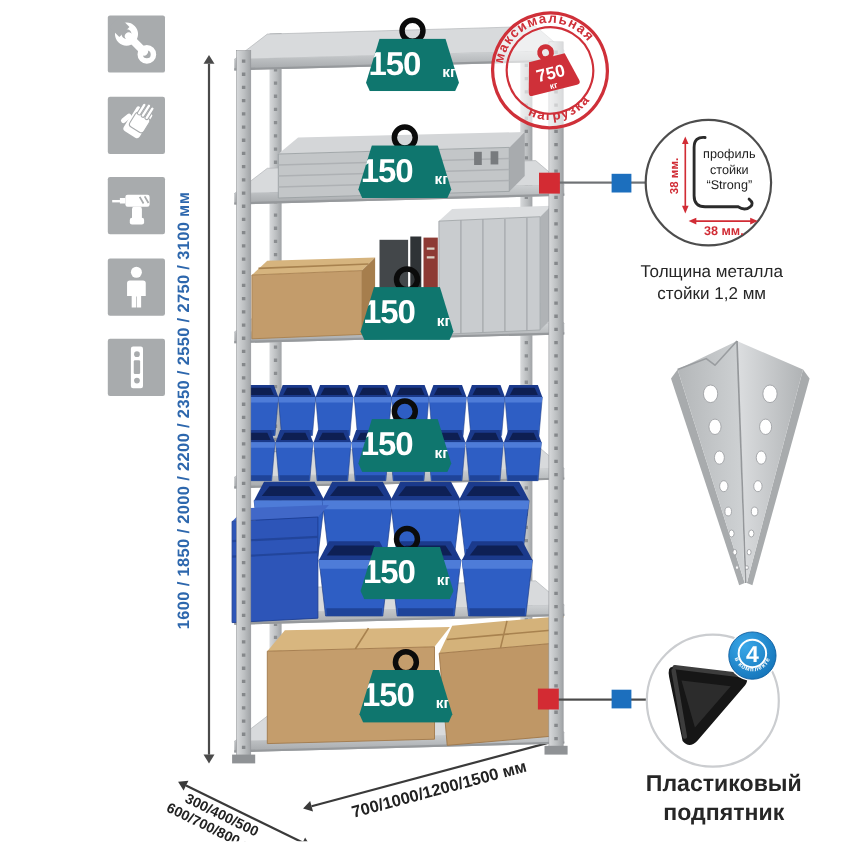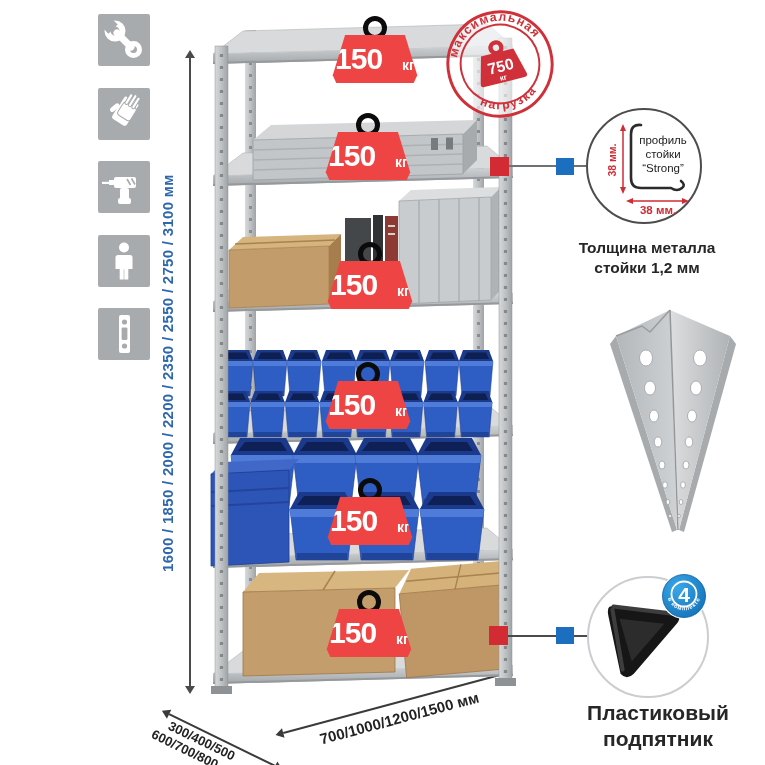--- a/index.html
+++ b/index.html
@@ -11,34 +11,34 @@
   .vline{position:absolute;left:189px;top:58px;width:2px;height:628px;background:#4a4a4a;}
   .vline::before{content:"";position:absolute;top:-8px;left:-4px;border-left:5px solid transparent;border-right:5px solid transparent;border-bottom:8px solid #4a4a4a;}
   .vline::after{content:"";position:absolute;bottom:-8px;left:-4px;border-left:5px solid transparent;border-right:5px solid transparent;border-top:8px solid #4a4a4a;}
   .vlabel{position:absolute;left:150px;top:60px;height:626px;width:34px;display:flex;align-items:center;justify-content:center;
           writing-mode:vertical-rl;transform:rotate(180deg);font-size:15px;font-weight:700;color:#2d67ad;letter-spacing:.3px;}
   
   .rack{position:absolute;left:195px;top:22px;width:330px;height:690px;z-index:1;}
   
   .badge{position:absolute;width:88px;z-index:6;}
   .badge .ring{width:14px;height:14px;border:5px solid #0b0b0b;border-radius:50%;margin:0 auto -5px;}
-  .badge .bodyb{height:48px;background:#ef4444;display:flex;align-items:center;justify-content:center;gap:20px;
+  .badge .bodyb{height:48px;background:#0f766e;display:flex;align-items:center;justify-content:center;gap:20px;
                clip-path:polygon(16% 0,84% 0,98% 84%,94% 100%,6% 100%,2% 84%);}
   .badge .num{color:#fff;font-size:30px;font-weight:700;letter-spacing:-1px;}
   .badge .unit{color:#fff;font-size:14px;font-weight:700;margin-top:12px;}
   
   .stamp{position:absolute;left:443px;top:7px;width:114px;height:114px;transform:rotate(-14deg);z-index:5;}
   
   .conn-line{position:absolute;height:2px;background:#6f7275;z-index:2;}
   .sq{position:absolute;z-index:3;}
   .sq.red{background:#d32b33;width:19px;height:19px;}
   .sq.blue{background:#1c6fbe;width:18px;height:17px;}
   
   .detail-circle{position:absolute;left:586px;top:108px;width:112px;height:112px;border:2px solid #4d4d4d;border-radius:50%;background:#fff;z-index:4;}
-  .detail-caption{position:absolute;left:566px;top:238px;width:162px;text-align:center;font-size:15.5px;font-weight:700;color:#262626;line-height:1.3;}
+  .detail-caption{position:absolute;left:566px;top:238px;width:162px;text-align:center;font-size:15.5px;font-weight:400;color:#262626;line-height:1.3;}
   .foot-circle{position:absolute;left:587px;top:576px;width:118px;height:118px;border:2px solid #cbcdd0;border-radius:50%;background:#fff;z-index:4;}
   .foot-badge{position:absolute;left:660px;top:572px;width:48px;height:48px;z-index:5;}
   .foot-caption{position:absolute;left:575px;top:700px;width:166px;text-align:center;font-size:21px;font-weight:700;color:#262626;line-height:1.25;}
   .anglepost{position:absolute;left:598px;top:300px;width:150px;height:240px;}
   
   .dim-line{position:relative;height:2px;background:#3a3a3a;}
   .dim-line::before{content:"";position:absolute;left:-8px;top:-4px;border-top:5px solid transparent;border-bottom:5px solid transparent;border-right:8px solid #3a3a3a;}
   .dim-line::after{content:"";position:absolute;right:-8px;top:-4px;border-top:5px solid transparent;border-bottom:5px solid transparent;border-left:8px solid #3a3a3a;}
   .depth-dim{position:absolute;left:130px;top:694px;width:170px;transform:rotate(26deg);transform-origin:0 0;}
   .depth-dim .dim-line{width:118px;margin:0 0 2px 44px;}

